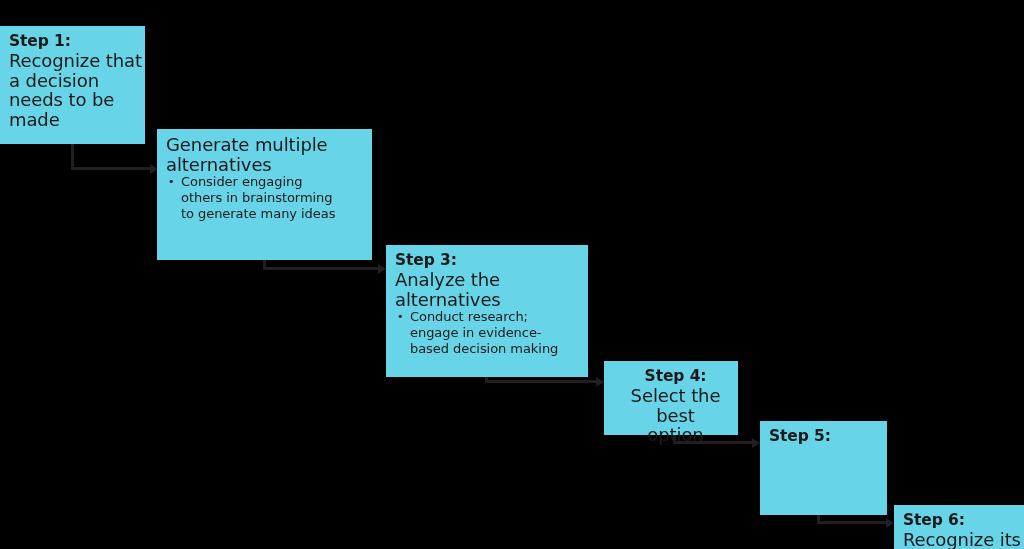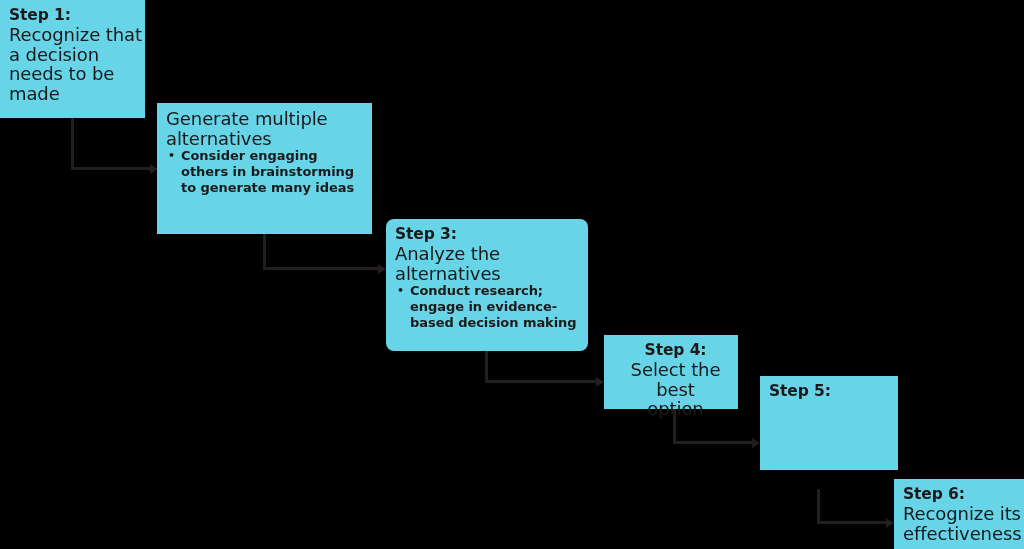--- a/index.html
+++ b/index.html
@@ -14,20 +14,21 @@
     background: #000000;
     overflow: hidden;
     font-family: "DejaVu Sans", sans-serif;
   }
   .step-box {
     position: absolute;
     background: #68D4E8;
     color: #1A1A1A;
     box-sizing: border-box;
     padding: 6px 0 6px 9px;
+    margin-top: 26px;
   }
   .step-title {
     font-weight: bold;
     font-size: 15.5px;
     line-height: 19px;
     letter-spacing: -0.1px;
     display: block;
     white-space: pre;
   }
   .step-body {
@@ -43,21 +44,20 @@
     padding: 0;
     list-style: none;
   }
   .bullet-item {
     position: relative;
     font-size: 13px;
     line-height: 16.2px;
     letter-spacing: -0.05px;
     padding-left: 15px;
     white-space: pre-line;
-    font-weight: bold;
   }
   .bullet-item::before {
     content: "\2022";
     position: absolute;
     left: 2px;
     top: -0.5px;
     font-size: 11px;
   }
   .connector {
     position: absolute;
@@ -128,38 +128,38 @@
   <div class="step-box" style="left:157px; top:103px; width:215px; height:131px;">
     <span class="step-body">Generate multiple
 alternatives</span>
     <ul class="bullet-list">
       <li class="bullet-item">Consider engaging
 others in  brainstorming
 to generate many ideas</li>
     </ul>
   </div>
 
-  <div class="step-box" style="left:386px; top:219px; width:202px; height:132px;border-radius:8px;">
+  <div class="step-box" style="left:386px; top:219px; width:202px; height:132px;">
     <span class="step-title">Step 3:</span>
     <span class="step-body">Analyze the
 alternatives</span>
     <ul class="bullet-list">
       <li class="bullet-item">Conduct research;
 engage in evidence-
 based decision making</li>
     </ul>
   </div>
 
   <div class="step-box" style="left:604px; top:335px; width:134px; height:74px;text-align:center;">
     <span class="step-title">Step 4:</span>
     <span class="step-body">Select the best
 option</span>
   </div>
 
-  <div class="step-box" style="left:760px; top:376px; width:138px; height:94px;">
+  <div class="step-box" style="left:760px; top:395px; width:127px; height:94px;">
     <span class="step-title">Step 5:</span>
   </div>
 
   <div class="step-box" style="left:894px; top:479px; width:130px; height:80px;">
     <span class="step-title">Step 6:</span>
     <span class="step-body">Recognize its
 effectiveness</span>
   </div>
 
 </div>

